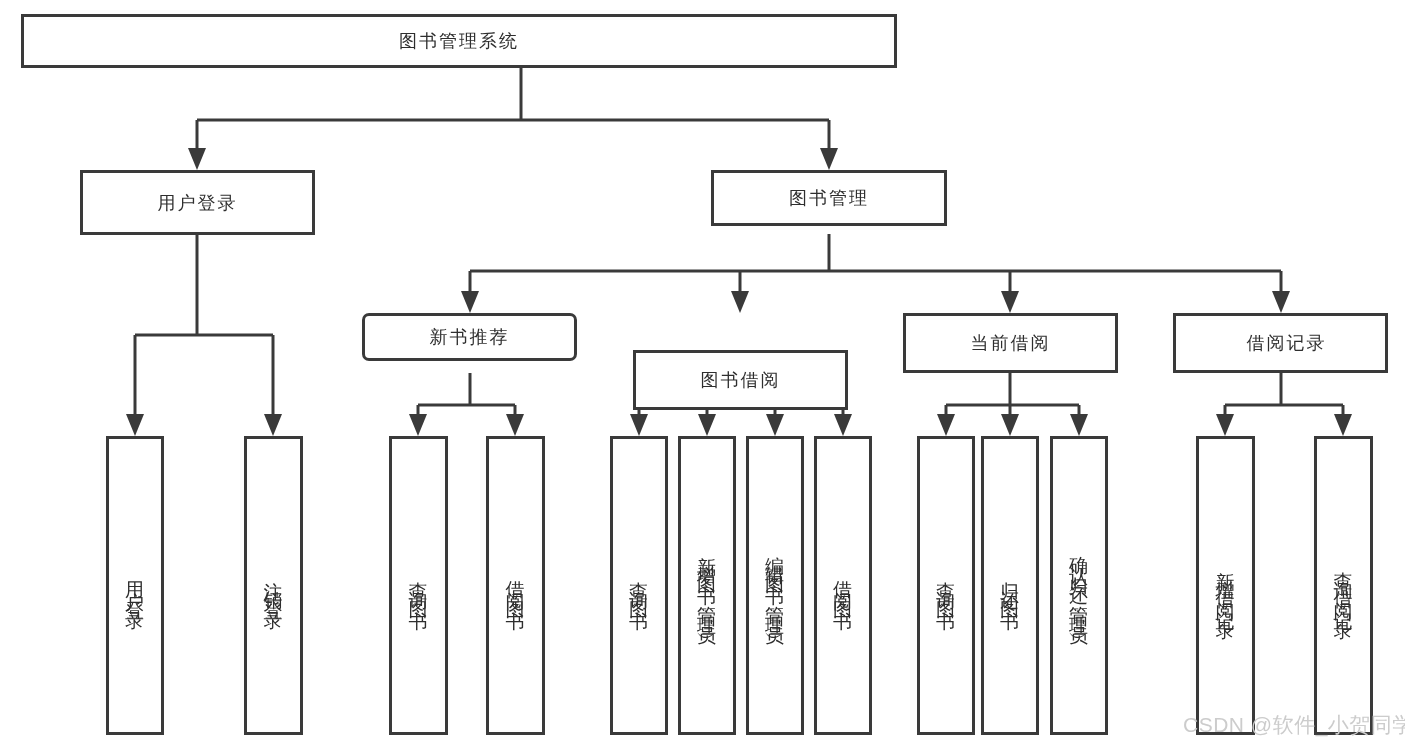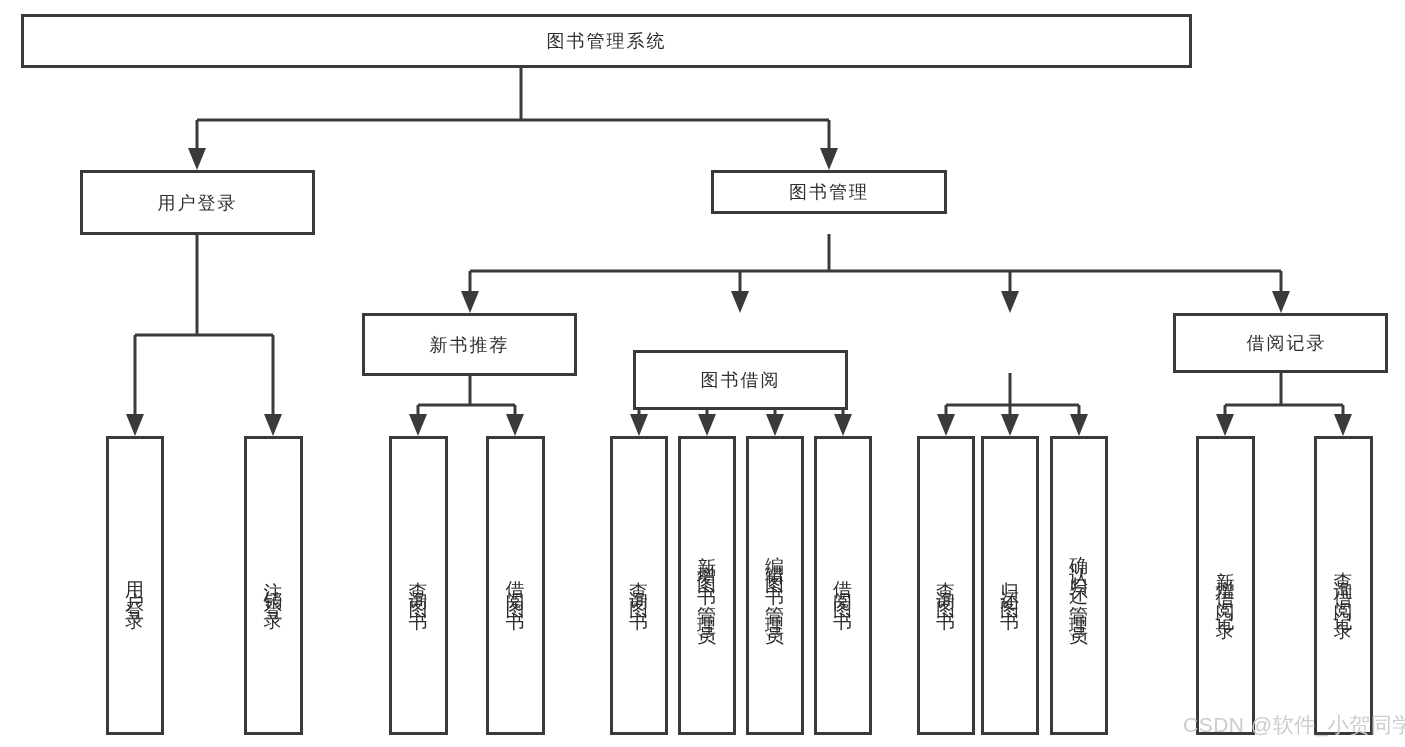--- a/index.html
+++ b/index.html
@@ -117,36 +117,39 @@
       <polygon points="766,414 784,414 775,436"></polygon>
       <polygon points="834,414 852,414 843,436"></polygon>
       <polygon points="937,414 955,414 946,436"></polygon>
       <polygon points="1001,414 1019,414 1010,436"></polygon>
       <polygon points="1070,414 1088,414 1079,436"></polygon>
       <polygon points="1216,414 1234,414 1225,436"></polygon>
       <polygon points="1334,414 1352,414 1343,436"></polygon>
     </g>
   </svg>
 
-  <div class="node root" style="left:21px; top:14px; width:1171px; height:54px;">
+  <div class="node root" style="left:21px; top:14px; width:876px; height:54px;">
     <span class="label">图书管理系统</span>
   </div>
 
   <div class="node" style="left:80px; top:170px; width:235px; height:65px;">
     <span class="label">用户登录</span>
   </div>
-  <div class="node" style="left:711px; top:170px; width:236px; height:44px;">
+  <div class="node" style="left:711px; top:170px; width:236px; height:56px;">
     <span class="label">图书管理</span>
   </div>
 
-  <div class="node" style="left:362px; top:313px; width:215px; height:63px;">
+  <div class="node" style="left:362px; top:313px; width:215px; height:48px;border-radius:7px;">
     <span class="label">新书推荐</span>
   </div>
   <div class="node" style="left:633px; top:313px; width:215px; height:60px;margin-top:37px;">
     <span class="label">图书借阅</span>
+  </div>
+  <div class="node" style="left:903px; top:313px; width:215px; height:60px;">
+    <span class="label">当前借阅</span>
   </div>
   <div class="node" style="left:1173px; top:313px; width:215px; height:60px;padding-left:12px;">
     <span class="label">借阅记录</span>
   </div>
 
   <div class="node leaf" style="left:106px; top:436px; width:58px; height:299px;">
     <span class="label">用户登录</span>
   </div>
   <div class="node leaf" style="left:244px; top:436px; width:59px; height:299px;">
     <span class="label">注销登录</span>

